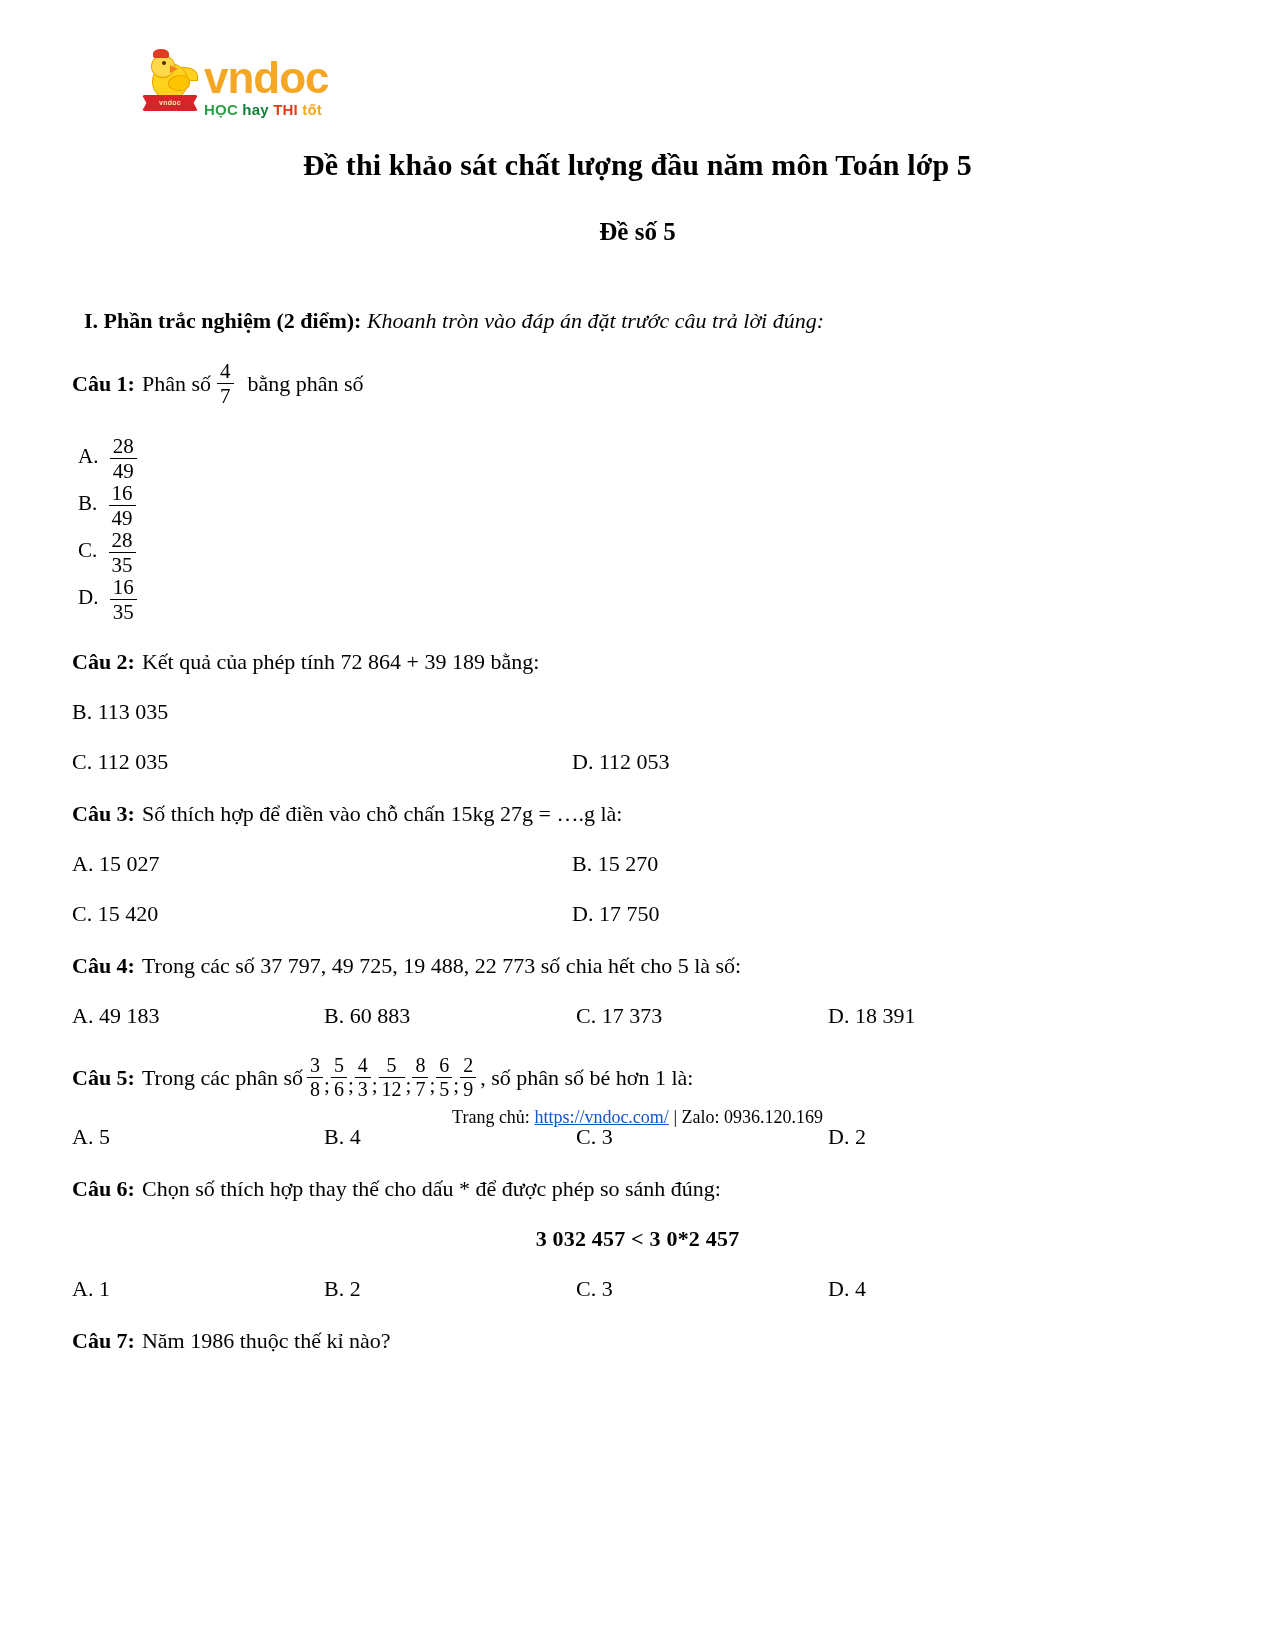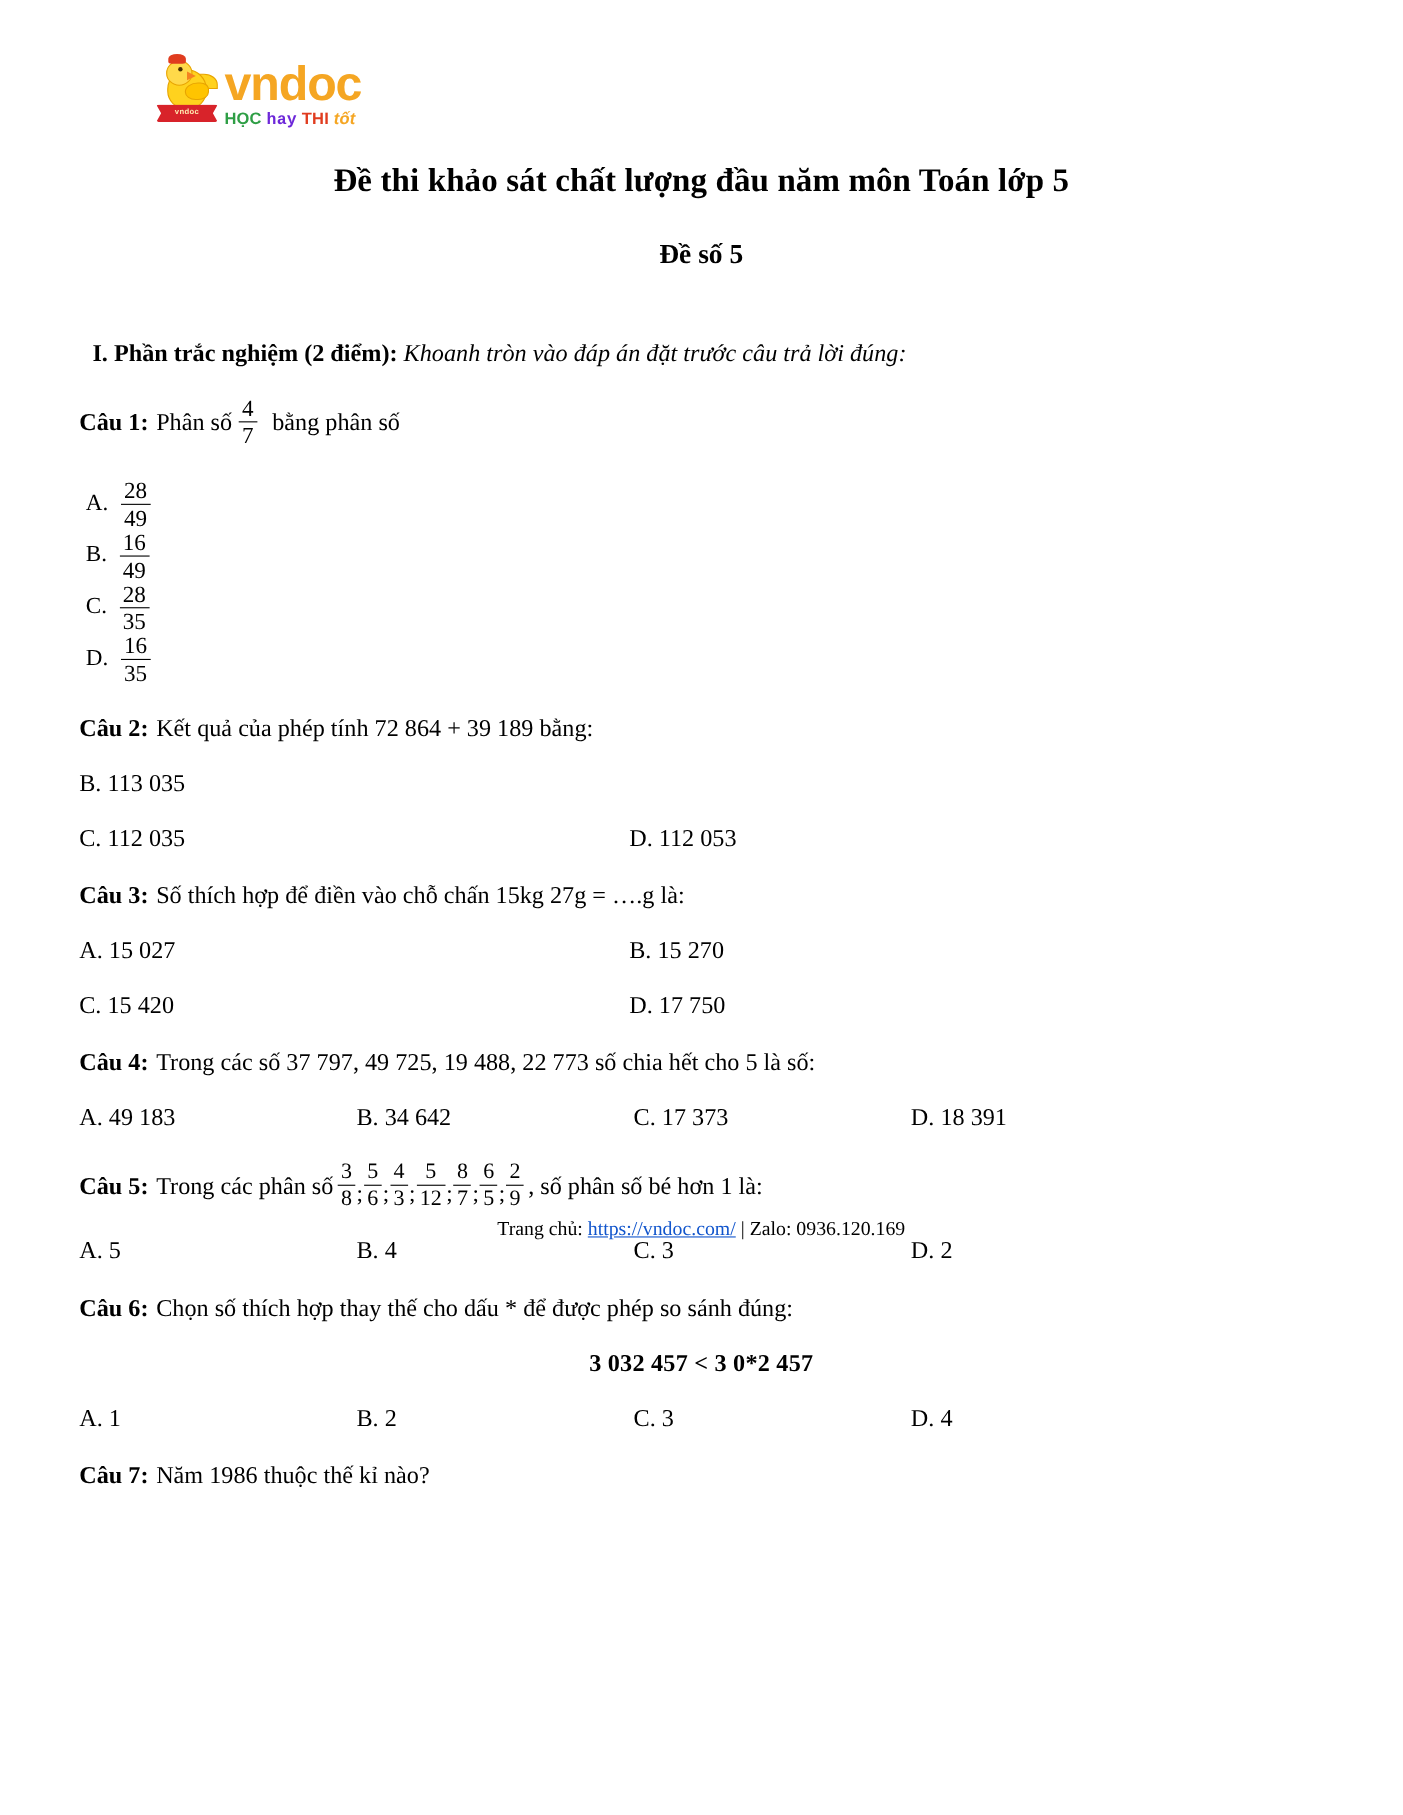--- a/index.html
+++ b/index.html
@@ -138,23 +138,23 @@
     line-height: 0.95;
   }
   .logo-tagline {
     font-family: "Liberation Sans", sans-serif;
     font-size: 15px;
     font-weight: bold;
     letter-spacing: 0.2px;
     margin-top: 3px;
   }
   .tag-hoc { color: #2E9E45; }
-  .tag-hay { color: #6d28d9; font-family: Liberation Mono, monospace; }
+  .tag-hay { color: #15803d; }
   .tag-thi { color: #E03C1F; }
-  .tag-tot { color: #F5A623; font-style: italic; }
+  .tag-tot { color: #F5A623; }
 
   
   .doc-title {
     text-align: center;
     font-size: 30px;
     font-weight: bold;
     margin: 0;
     padding-top: 148px;
     letter-spacing: 0.1px;
   }
@@ -381,21 +381,21 @@
     <b>Câu 4:</b>
     <span>Trong các số 37 797, 49 725, 19 488, 22 773 số chia hết cho 5 là số:</span>
   </div>
   <div class="opts four">
     <div>
       <span>A.</span>
       <span>49 183</span>
     </div>
     <div>
       <span>B.</span>
-      <span>34 642</span>
+      <span>60 883</span>
     </div>
     <div>
       <span>C.</span>
       <span>17 373</span>
     </div>
     <div>
       <span>D.</span>
       <span>18 391</span>
     </div>
   </div>

